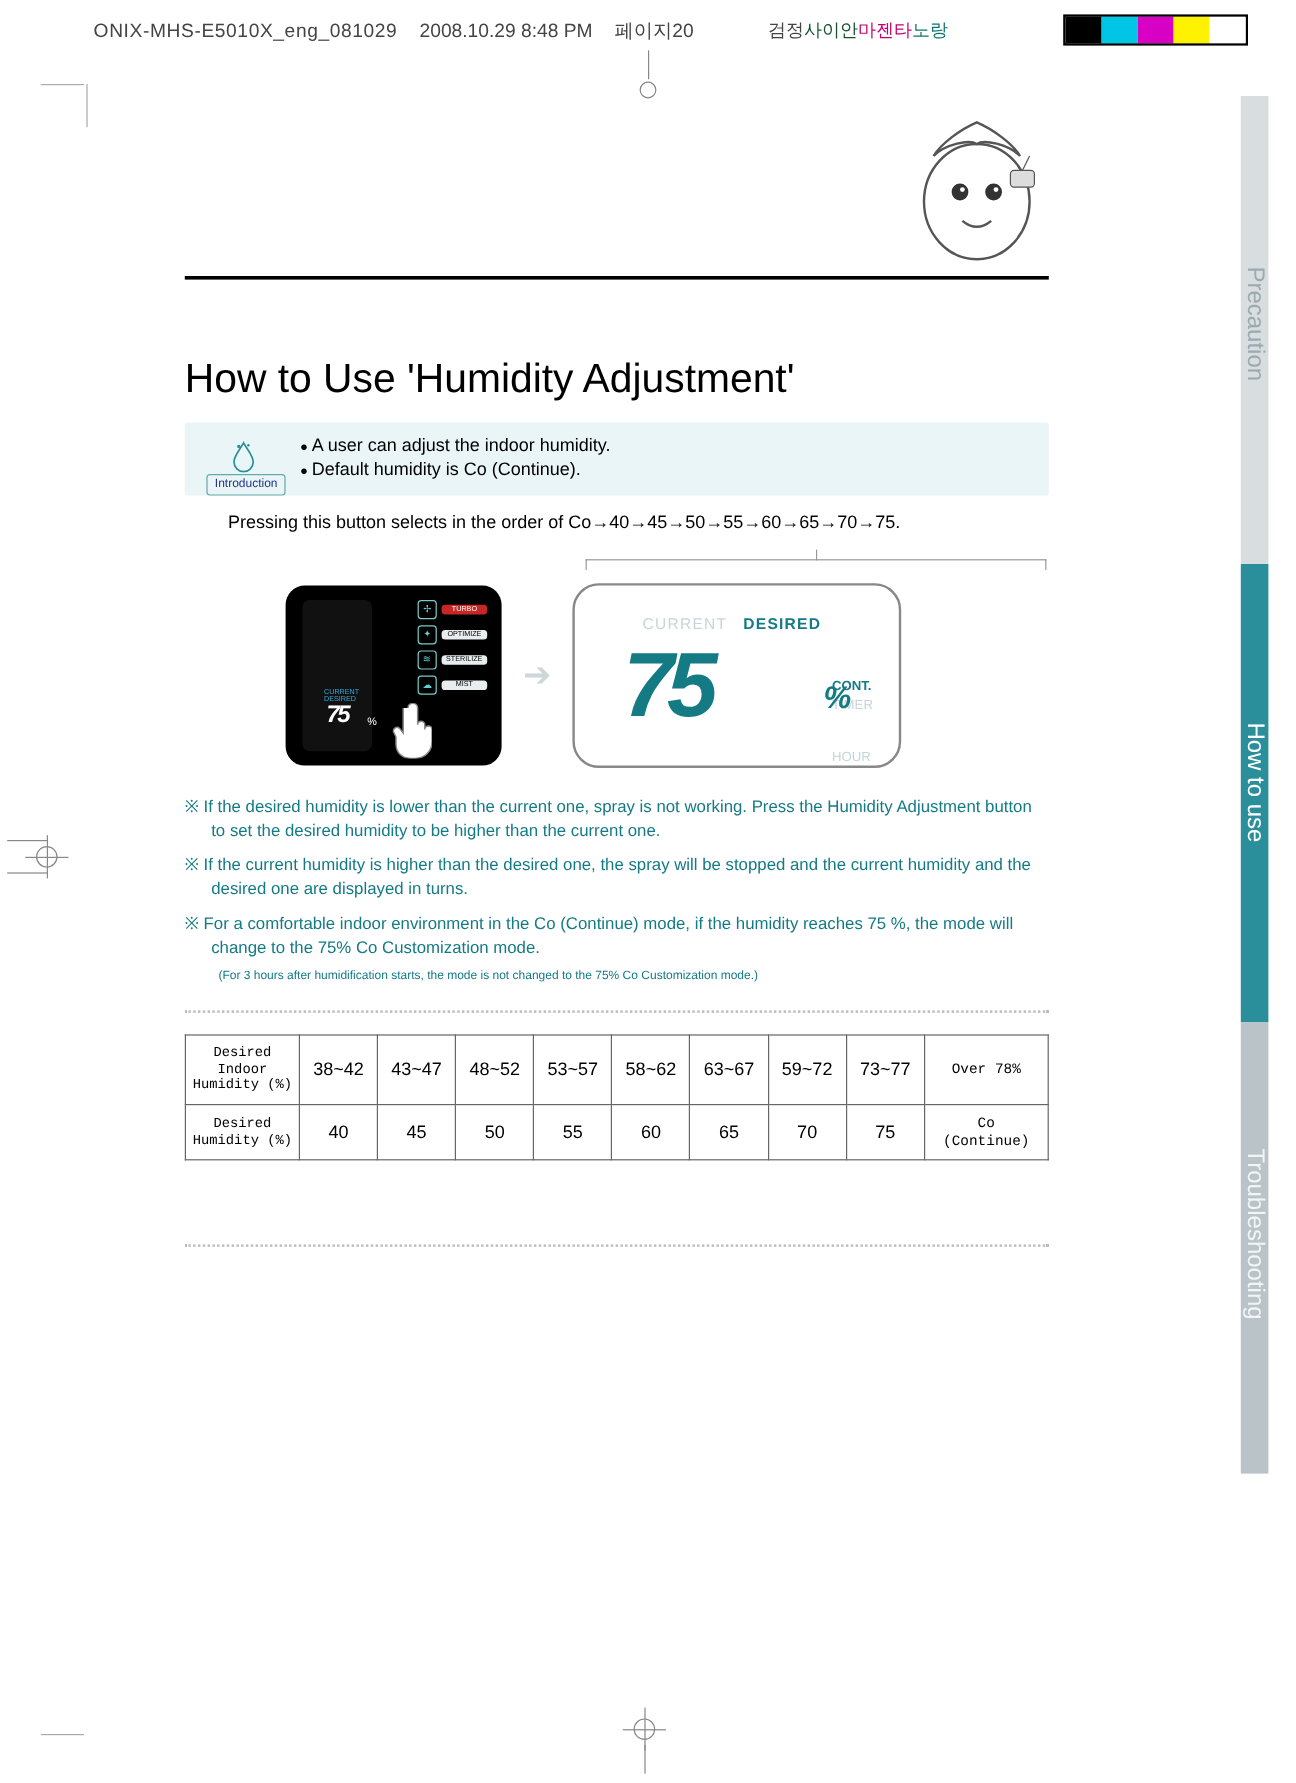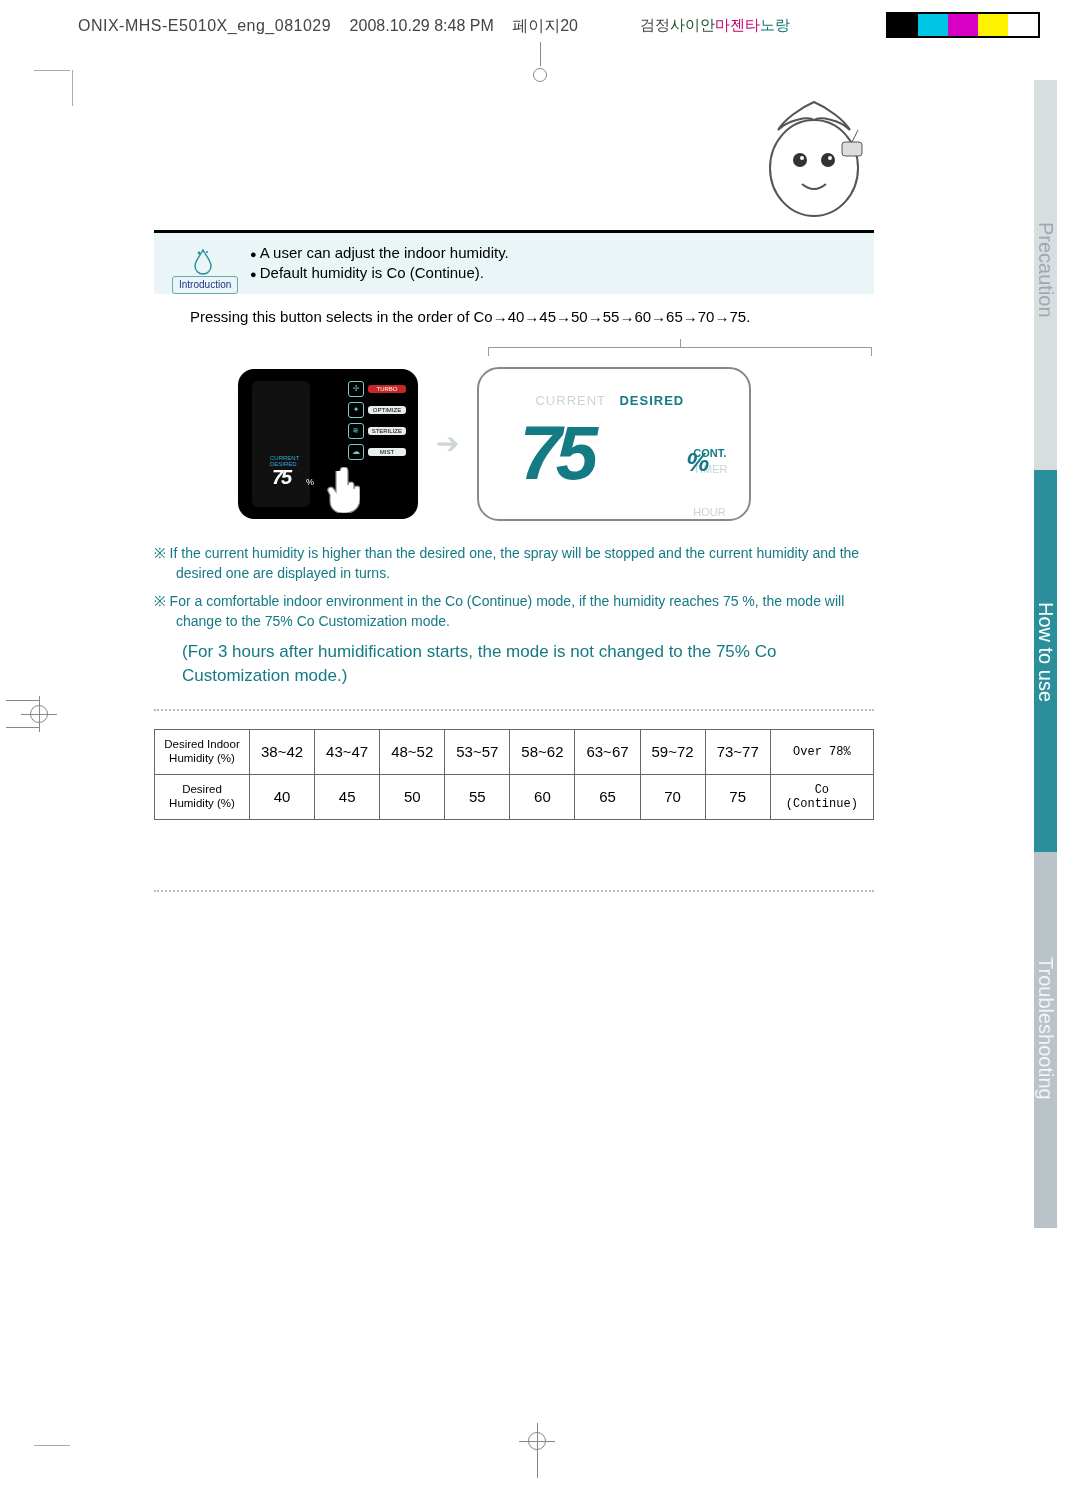--- a/index.html
+++ b/index.html
@@ -70,27 +70,27 @@
   .panel-right .des{ position:absolute; left:140px; top:24px; font-size:13px; color:#147a84; font-weight:bold; letter-spacing:1px;}
   .panel-right .dig{ position:absolute; left:40px; top:40px; font-size:76px; font-style:italic; font-weight:900; color:#147a84; letter-spacing:-6px; font-family:Arial Black, Arial;}
   .panel-right .rcol{ position:absolute; right:22px; top:44px; font-size:11px; line-height:1.5; text-align:left;margin-top:32px;}
   .panel-right .rcol .teal{color:#147a84; font-weight:bold;}
   .panel-right .rcol .grey{color:#c6d6d8;}
   .panel-right .pct{ position:absolute; right:40px; top:78px; font-size:26px; color:#147a84; font-weight:bold; font-style:italic;}
 
   .notes { margin:22px 0 0 0; font-size:14px; color:#147a84; line-height:1.45;}
   .notes p{ margin:0 0 8px 0; padding-left:22px; text-indent:-22px;}
   .notes .mark::before{ content:"※ ";}
-  .notes .sub{ font-size:17px; padding-left:28px; text-indent:0;}
+  .notes .sub{ font-size:10px; padding-left:28px; text-indent:0;}
 
   .dotrule{ border:none; border-top:2px dotted #bbb; margin:20px 0 18px;}
 
   table.hum { border-collapse:collapse; width:100%; margin-top:14px; font-size:15px;}
   table.hum th, table.hum td{ border:1px solid #666; text-align:center; padding:8px 4px;}
-  table.hum th{ font-weight:normal; font-size:11.5px; line-height:1.2; width:86px;}
+  table.hum th{ font-weight:normal; font-size:11.5px; line-height:1.2; width:86px;font-family:Liberation Mono, monospace;}
   table.hum td.small{ font-size:12px; line-height:1.2;font-family:Liberation Mono, monospace;}
 
   
   .sidetabs{ position:absolute; right:0; top:80px; width:46px; }
   .tab{ writing-mode:vertical-rl; text-align:center; padding:70px 0; font-size:20px; color:#fff;}
   .tab.precaution{ background:#d8dde0; color:#9aaab0; height:260px; padding-top:60px;}
   .tab.howto{ background:#2a8f9a; height:260px; padding-top:52px;}
   .tab.trouble{ background:#b9c3c8; color:#f2f5f6; height:260px; padding-top:46px;}
 
   
@@ -159,20 +159,21 @@
           <circle cx="74" cy="70" r="7" fill="#333"></circle>
           <circle cx="48" cy="68" r="2" fill="#fff"></circle>
           <circle cx="76" cy="68" r="2" fill="#fff"></circle>
           <path d="M48 94 Q60 104 72 94" stroke="#555" stroke-width="2" fill="none"></path>
           <rect x="88" y="52" width="20" height="14" rx="3" fill="#ddd" stroke="#555"></rect>
           <line x1="98" y1="52" x2="104" y2="40" stroke="#555"></line>
         </svg>
     </div>
     <div class="thickrule"></div>
 
+    <h1>How to Use 'Humidity Adjustment'</h1>
 
     <div class="introbox">
       <div class="label">
         <div class="drop"><svg viewBox="0 0 28 28">
               <path d="M14 3 C18 10 22 14 22 19 A8 8 0 0 1 6 19 C6 14 10 10 14 3Z" fill="none" stroke="#2a8f9a" stroke-width="1.4"></path>
               <circle cx="10" cy="6" r="1.4" fill="#2a8f9a"></circle>
               <circle cx="18" cy="5" r="1" fill="#2a8f9a"></circle>
             </svg></div>
         <span class="lbutton">Introduction</span>
       </div>
@@ -226,20 +227,21 @@
           <div class="teal">CONT.</div>
           <div class="grey">TIMER</div>
           <div style="height:26px"></div>
           <div class="grey">HOUR</div>
         </div>
         <div class="pct">%</div>
       </div>
     </div>
 
     <div class="notes">
+      <p class="mark">If the desired humidity is lower than the current one, spray is not working. Press the Humidity Adjustment button to set the desired humidity to be higher than the current one.</p>
       <p class="mark">If the current humidity is higher than the desired one, the spray will be stopped and the current humidity and the desired one are displayed in turns.</p>
       <p class="mark">For a comfortable indoor environment in the Co (Continue) mode, if the humidity reaches 75 %, the mode will change to the 75% Co Customization mode.</p>
       <p class="sub">(For 3 hours after humidification starts, the mode is not changed to the 75% Co Customization mode.)</p>
     </div>
 
     <hr class="dotrule">
 
 
     <table class="hum">
       <tbody>

